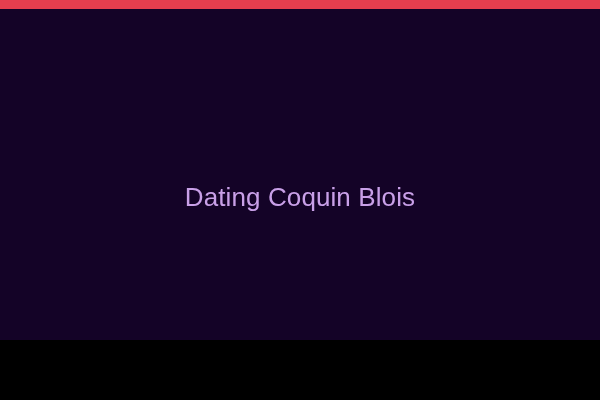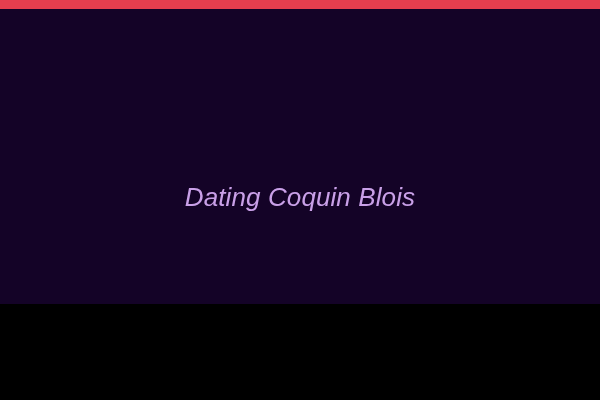--- a/index.html
+++ b/index.html
@@ -5,25 +5,24 @@
 <style>
   html, body {
     margin: 0;
     padding: 0;
     background: #000000;
   }
 
   .screen {
     position: relative;
     width: 600px;
-    height: 304px;
+    height: 340px;
     overflow: hidden;
     background: #140327;
     font-family: "Liberation Sans", sans-serif;
-    font-style: italic;
     -webkit-font-smoothing: antialiased;
   }
 
   
   .accent-bar {
     position: absolute;
     left: 0;
     width: 600px;
     height: 9px;
     background: #e63e4e;

